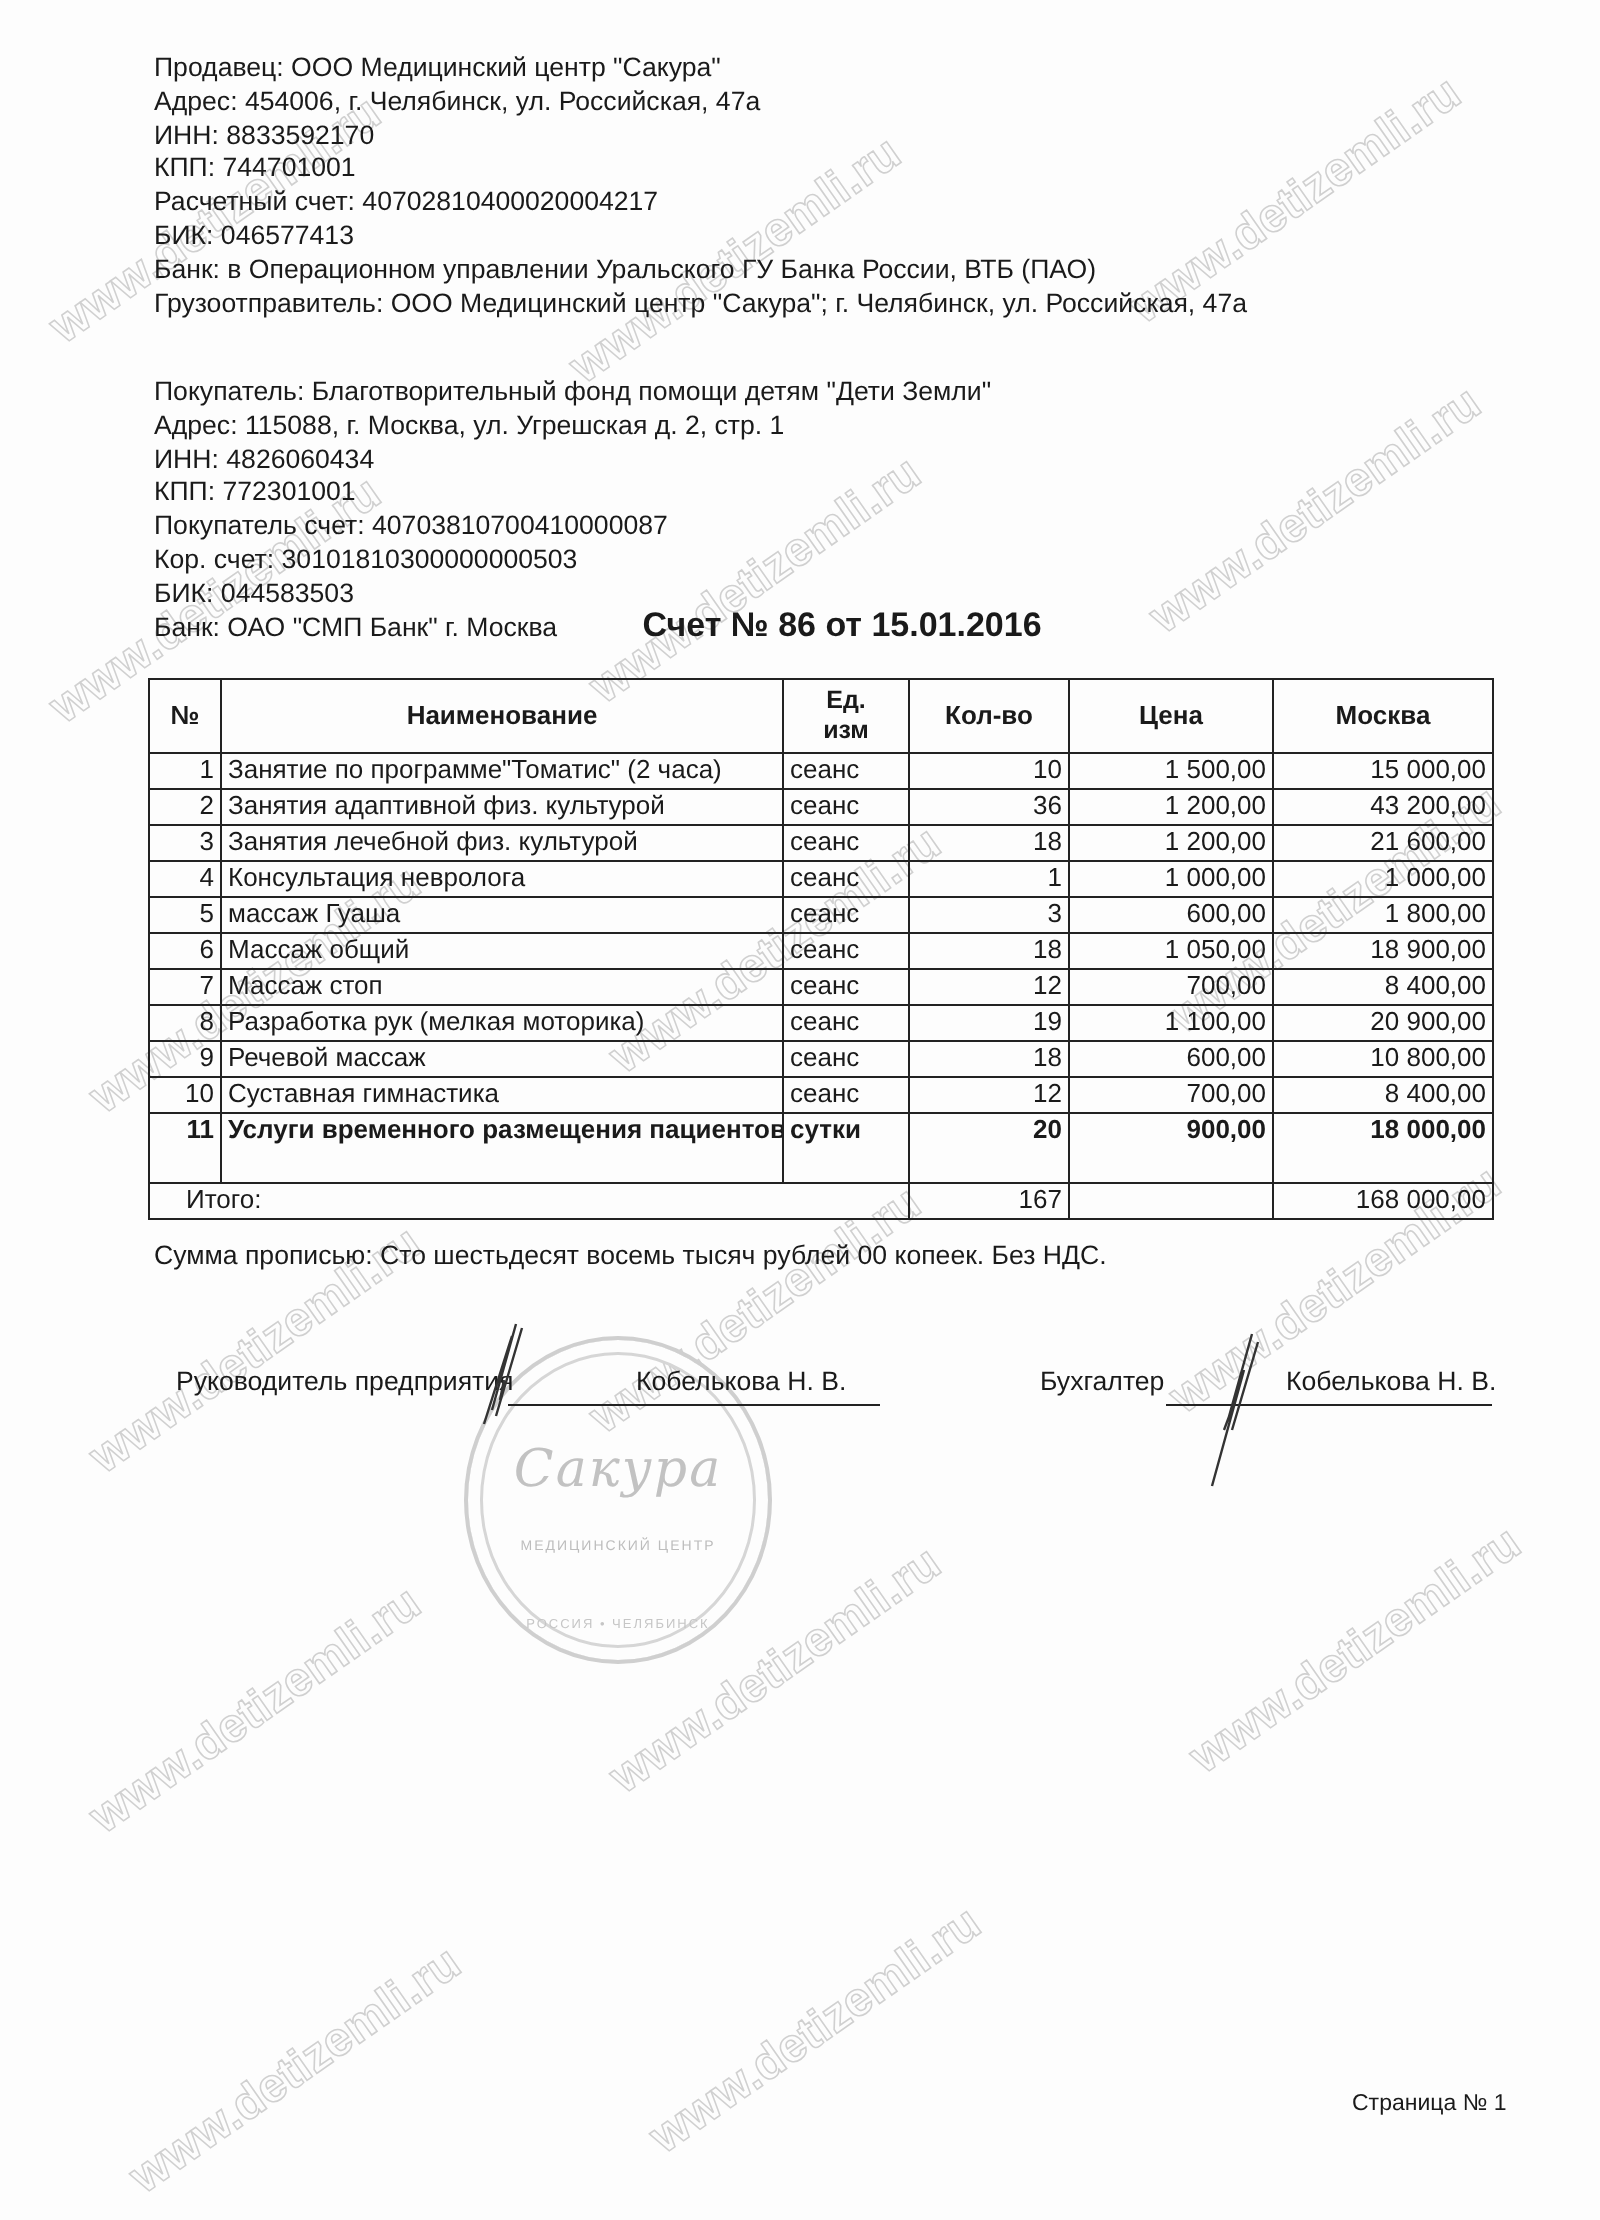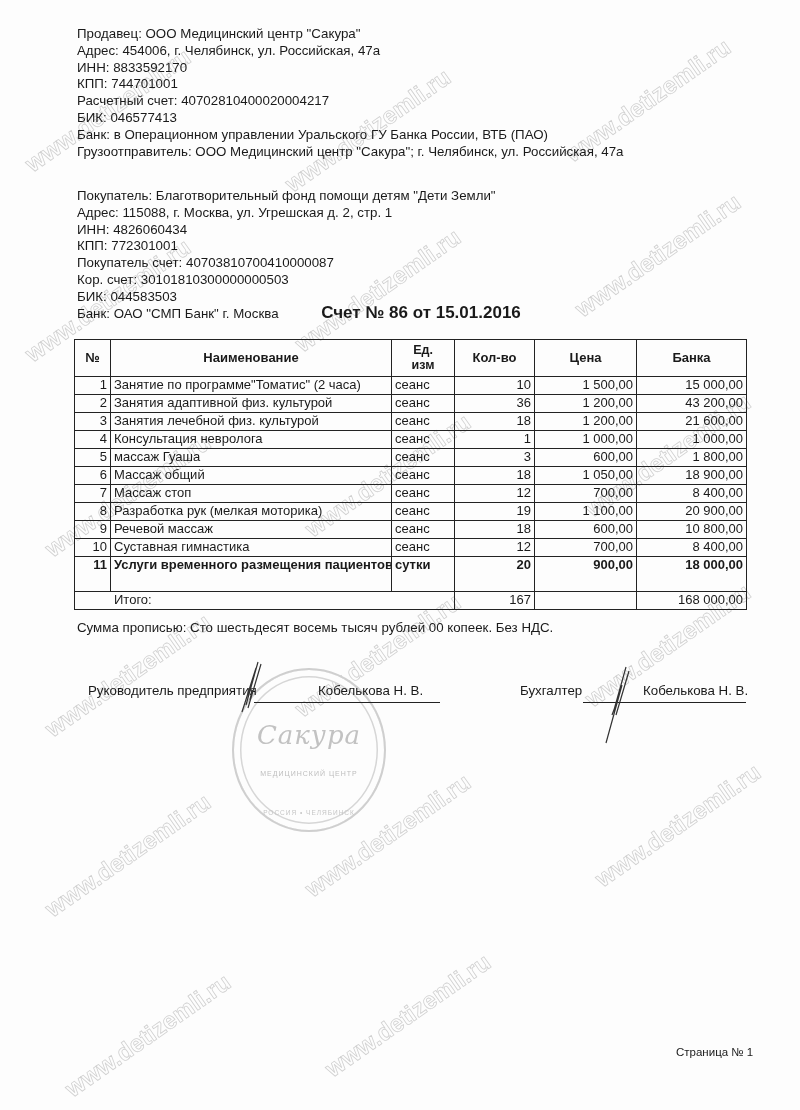--- a/index.html
+++ b/index.html
@@ -140,21 +140,21 @@
       <col style="width:102px">
       <col style="width:110px">
     </colgroup>
     <thead>
       <tr>
         <th>№</th>
         <th>Наименование</th>
         <th class="unit"><span>Ед.</span><br><span>изм</span></th>
         <th>Кол-во</th>
         <th>Цена</th>
-        <th>Банка</th>
+        <th>Москва</th>
       </tr>
     </thead>
     <tbody>
       <tr>
         <td class="num">1</td>
         <td class="name">Занятие по программе"Томатис" (2 часа)</td>
         <td>сеанс</td>
         <td class="qty">10</td>
         <td class="price">1 500,00</td>
         <td class="sum">15 000,00</td>
@@ -233,21 +233,21 @@
       </tr>
       <tr class="two">
         <td class="num">11</td>
         <td class="name">Услуги временного размещения пациентов, находящихся на амбулаторном лечении</td>
         <td>сутки</td>
         <td class="qty">20</td>
         <td class="price">900,00</td>
         <td class="sum">18 000,00</td>
       </tr>
       <tr>
-        <td colspan="3" style="padding-left:39px;">
+        <td colspan="3" style="padding-left:18px;">
           <span>Итого:</span>
         </td>
         <td class="qty">167</td>
         <td class="price"></td>
         <td class="sum">168 000,00</td>
       </tr>
     </tbody>
   </table>
 
   <div class="amount-words">Сумма прописью: Сто шестьдесят восемь тысяч рублей 00 копеек. Без НДС.</div>

